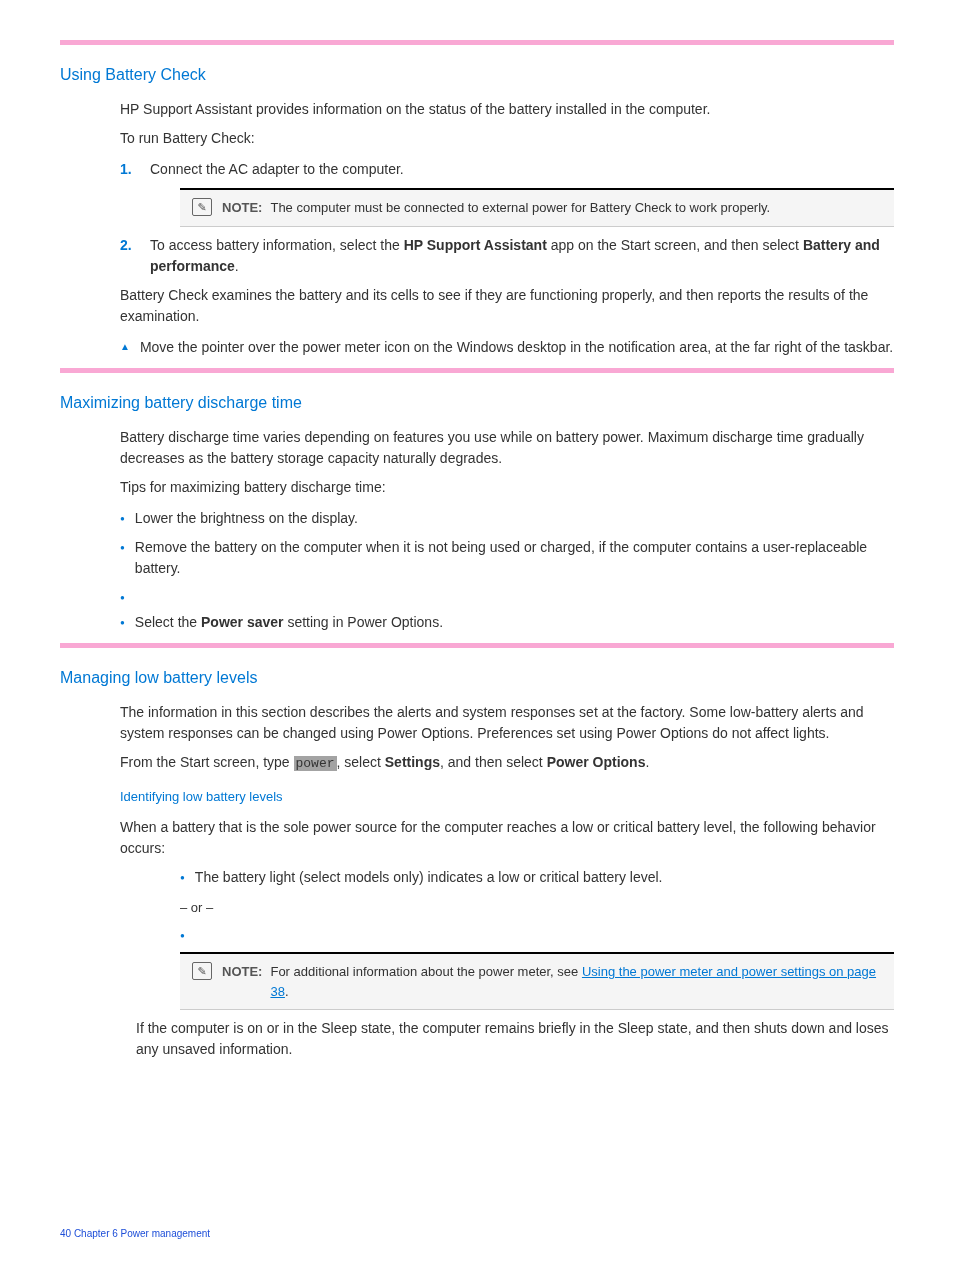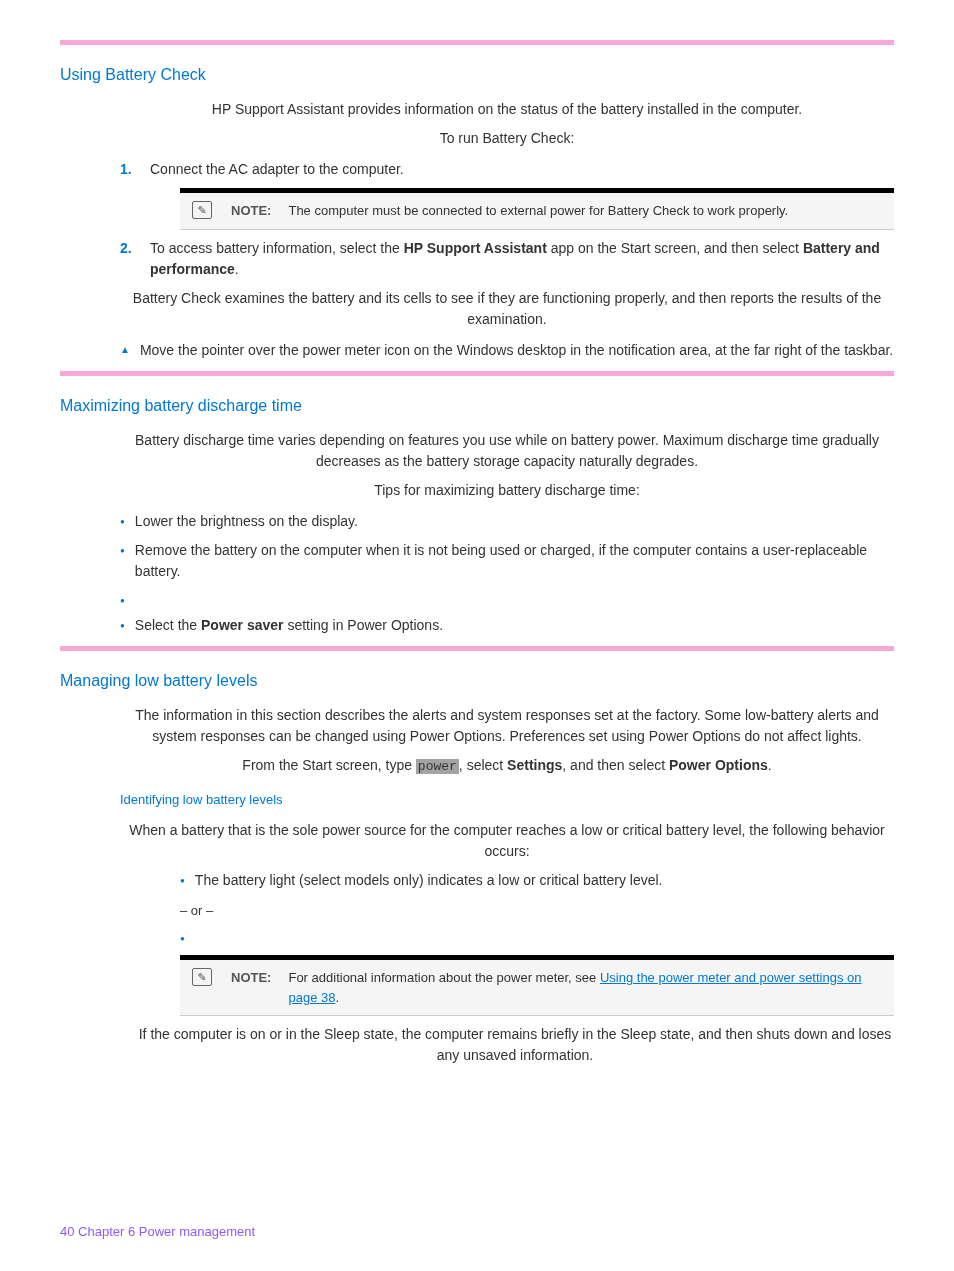--- a/index.html
+++ b/index.html
@@ -47,27 +47,27 @@
 
     .numbered-item .num {
       color: #0078d4;
       font-weight: bold;
       min-width: 24px;
       margin-right: 6px;
     }
 
     .note-box {
       background: #f5f5f5;
-      border-top: 5px solid #000000;
+      border-top: 2px solid #000000;
       border-bottom: 1px solid #ccc;
       padding: 8px 12px;
       margin: 8px 0 8px 60px;
       display: flex;
       align-items: flex-start;
-      gap: 17px;
+      gap: 8px;
       font-size: 13px;
     }
 
     .note-label {
       font-weight: bold;
       color: #555;
       white-space: nowrap;
     }
 
     .note-icon {
@@ -140,37 +140,36 @@
       font-family: 'Courier New', monospace;
       font-size: 13px;
       background: #a3a3a3;
       padding: 0 2px;
     }
 
     .footer {
       position: absolute;
       bottom: 30px;
       left: 60px;
-      font-size: 13px;
-      color: #8b5cf6;
+      font-size: 10px;
+      color: #1d4ed8;
     }
 
     .or-text {
       margin-left: 60px;
       margin-bottom: 8px;
       font-size: 13px;
     }
 
     .section-group {
       margin-bottom: 6px;
     }
 
     p {
       margin-bottom: 8px;
-      text-align: center;
     }
   </style>
 </head>
 <body>
 
 <div class="section-group">
   <h2 class="section-title">Using Battery Check</h2>
 
   <div class="content-block">
     <p>HP Support Assistant provides information on the status of the battery installed in the computer.</p>

